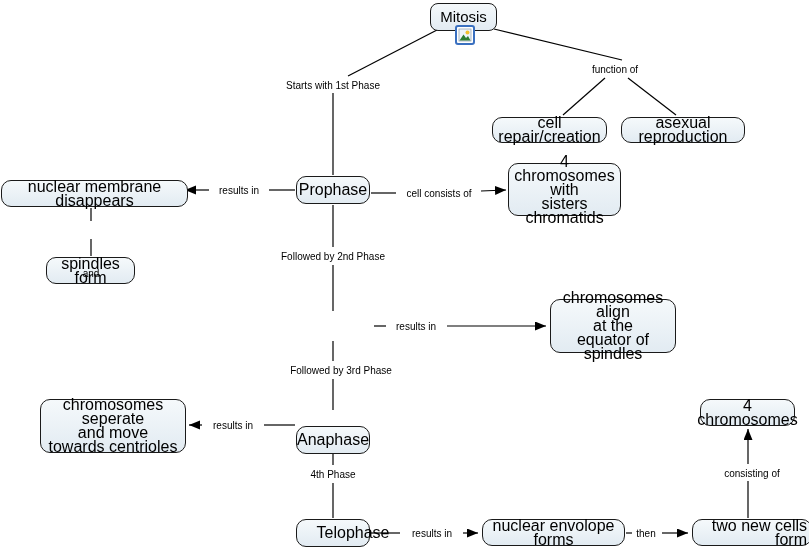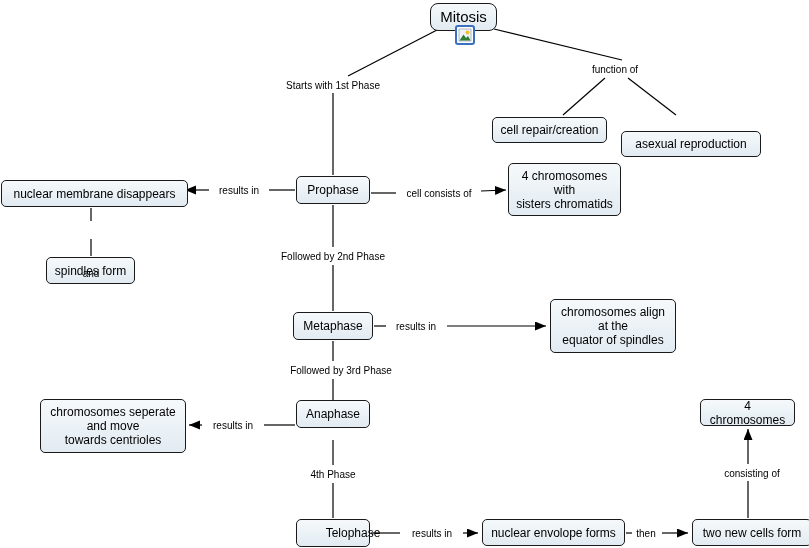--- a/index.html
+++ b/index.html
@@ -10,24 +10,24 @@
     font-family:"Liberation Sans", sans-serif;
     color:#000;
     overflow:hidden;
     border-bottom:6px solid #0f766e;
   }
   #wires { position:absolute; left:0; top:0; width:809px; height:548px; pointer-events:none; }
   .node {
     position:absolute; box-sizing:border-box;
     background:linear-gradient(#f5f9fb,#e2ebf2);
     border:1px solid #1a1a1a;
-    border-radius:5px;
+    border-radius:10px;
     display:flex; align-items:center; justify-content:center;
     text-align:center;
-    font-size:12px; line-height:14px;
+    font-size:16px; line-height:14px;
     white-space:pre-line;
     padding:2px 4px;
     cursor:default;
   }
   .node.title { font-size:15px; border-radius:8px; z-index:2; }
   .label {
     position:absolute; transform:translate(-50%,-50%);
     font-size:10px; white-space:nowrap; line-height:13px;
     z-index:1;
   }
@@ -84,39 +84,38 @@
     <svg width="20" height="20" viewBox="0 0 20 20" xmlns="http://www.w3.org/2000/svg">
       <rect x="1" y="1" width="18" height="18" rx="2" fill="#ffffff" stroke="#3a70c0" stroke-width="2"></rect>
       <rect x="4" y="4" width="12" height="12" fill="#eef4fa" stroke="#9aa8b5" stroke-width="0.8"></rect>
       <circle cx="12.5" cy="7.5" r="2" fill="#f2c12e"></circle>
       <path d="M4.5,15.5 L8.5,9.5 L11,13 L13,11 L15.5,15.5 Z" fill="#2e7d32"></path>
     </svg>
   </div>
 
   <div class="node" style="left:492px; top:117px; width:115px; height:26px;">cell repair/creation</div>
 
-  <div class="node" style="left:621px; top:131px; width:140px; height:26px;">asexual reproduction</div>
+  <div class="node" style="left:621px; top:117px; width:124px; height:26px;">asexual reproduction</div>
 
   <div class="node" style="left:1px; top:180px; width:187px; height:27px;">nuclear membrane disappears</div>
 
   <div class="node" style="left:296px; top:176px; width:74px; height:28px;">Prophase</div>
 
   <div class="node" style="left:508px; top:163px; width:113px; height:53px;">4 chromosomes
 with
 sisters chromatids</div>
 
   <div class="node" style="left:46px; top:257px; width:89px; height:27px;">spindles form</div>
 
-  <div class="node" style="left:293px; top:312px; width:80px; height:28px;">Metaphase</div>
 
   <div class="node" style="left:550px; top:299px; width:126px; height:54px;">chromosomes align
 at the
 equator of spindles</div>
 
-  <div class="node" style="left:296px; top:400px; width:74px; height:28px;">Anaphase</div>
+  <div class="node" style="left:296px; top:426px; width:74px; height:28px;">Anaphase</div>
 
   <div class="node" style="left:40px; top:399px; width:146px; height:54px;">chromosomes  seperate
 and move
 towards centrioles</div>
 
   <div class="node" style="left:296px; top:519px; width:74px; height:28px;padding-left:44px;">Telophase</div>
 
   <div class="node" style="left:482px; top:519px; width:143px; height:27px;">nuclear envolope forms</div>
 
   <div class="node" style="left:692px; top:519px; width:120px; height:27px;text-align:right;">two new cells form</div>

